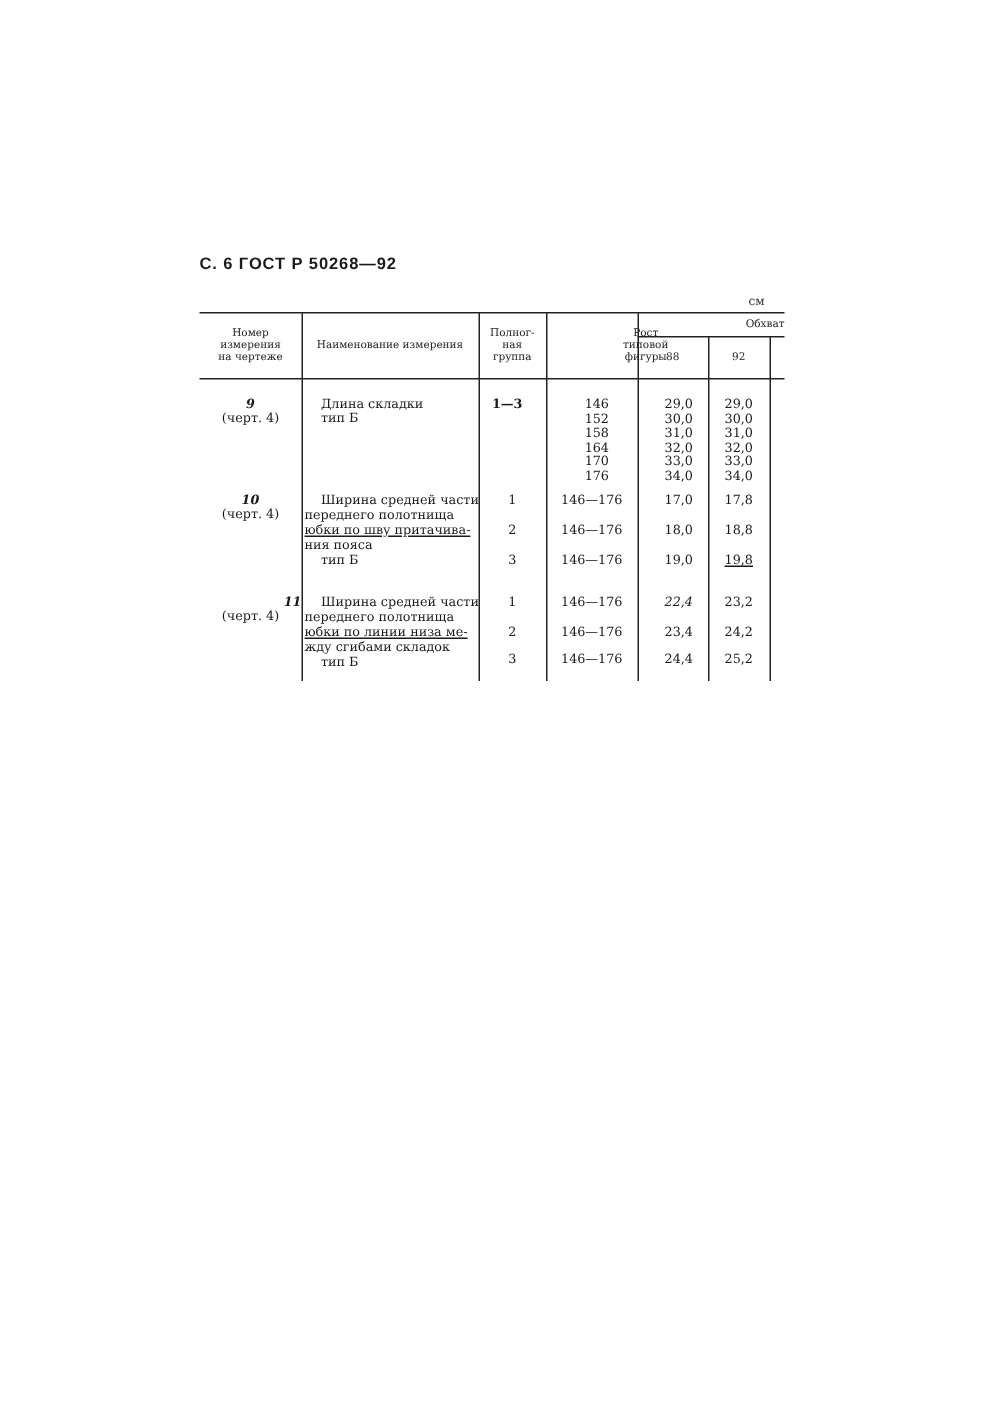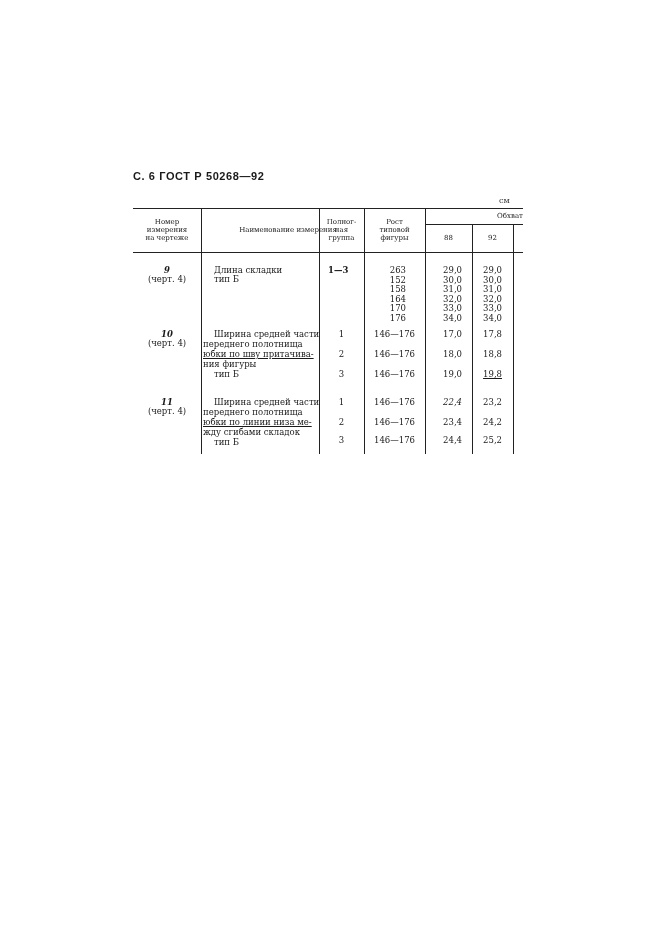--- a/index.html
+++ b/index.html
@@ -33,43 +33,43 @@
   <div class="vline" style="left:364px; top:208px; height:246px;"></div>
   <div class="vline" style="left:425px; top:208px; height:246px;"></div>
   <div class="vline" style="left:472px; top:224px; height:230px;"></div>
   <div class="vline" style="left:513px; top:224px; height:230px;"></div>
 
   <div class="hdr" style="left:133px; top:218px; width:68px;">
     <div>Номер</div>
     <div>измерения</div>
     <div>на чертеже</div>
   </div>
-  <div class="hdr" style="left:201px; top:226px; width:118px;padding-left:28px;">Наименование измерения</div>
+  <div class="hdr" style="left:201px; top:226px; width:118px;">Наименование измерения</div>
   <div class="hdr" style="left:319px; top:218px; width:45px;">
     <div>Полног-</div>
     <div>ная</div>
     <div>группа</div>
   </div>
-  <div class="hdr" style="left:364px; top:218px; width:61px;">
+  <div class="hdr" style="left:364px; top:218px; width:61px;padding-left:36px;">
     <div>Рост</div>
     <div>типовой</div>
     <div>фигуры</div>
   </div>
   <div class="hdr" style="left:480px; top:212px; width:43px; text-align:right;">Обхват</div>
   <div class="hdr" style="left:425px; top:234px; width:47px;">88</div>
   <div class="hdr" style="left:472px; top:234px; width:41px;">92</div>
 
   <div>
     <div class="cell ctr italic-bold" style="left:133px; top:266px; width:68px;">9</div>
     <div class="cell ctr" style="left:133px; top:275px; width:68px;">(черт. 4)</div>
     <div class="cell" style="left:214px; top:266px;">Длина складки</div>
     <div class="cell" style="left:214px; top:275px;">тип Б</div>
     <div class="cell" style="left:328px; top:266px;font-weight:bold;">1—3</div>
     <div class="cell num" style="left:364px; top:266px; width:42px;">
-      <div>263</div>
+      <div>146</div>
       <div>152</div>
       <div>158</div>
       <div>164</div>
       <div>170</div>
       <div>176</div>
     </div>
     <div class="cell num" style="left:425px; top:266px; width:37px;">
       <div>29,0</div>
       <div>30,0</div>
       <div>31,0</div>
@@ -86,38 +86,38 @@
       <div>34,0</div>
     </div>
   </div>
 
   <div>
     <div class="cell ctr italic-bold" style="left:133px; top:330px; width:68px;">10</div>
     <div class="cell ctr" style="left:133px; top:339px; width:68px;">(черт. 4)</div>
     <div class="cell" style="left:214px; top:330px;">Ширина средней части</div>
     <div class="cell" style="left:203px; top:340px;">переднего полотнища</div>
     <div class="cell" style="left:203px; top:350px;text-decoration:underline;">юбки по шву притачива-</div>
-    <div class="cell" style="left:203px; top:360px;">ния фигуры</div>
+    <div class="cell" style="left:203px; top:360px;">ния пояса</div>
     <div class="cell" style="left:214px; top:370px;">тип Б</div>
     <div class="cell ctr" style="left:319px; top:330px; width:45px;">1</div>
     <div class="cell ctr" style="left:319px; top:350px; width:45px;">2</div>
     <div class="cell ctr" style="left:319px; top:370px; width:45px;">3</div>
     <div class="cell ctr" style="left:364px; top:330px; width:61px;">146—176</div>
     <div class="cell ctr" style="left:364px; top:350px; width:61px;">146—176</div>
     <div class="cell ctr" style="left:364px; top:370px; width:61px;">146—176</div>
     <div class="cell num" style="left:425px; top:330px; width:37px;">17,0</div>
     <div class="cell num" style="left:425px; top:350px; width:37px;">18,0</div>
     <div class="cell num" style="left:425px; top:370px; width:37px;">19,0</div>
     <div class="cell num" style="left:472px; top:330px; width:30px;">17,8</div>
     <div class="cell num" style="left:472px; top:350px; width:30px;">18,8</div>
     <div class="cell num" style="left:472px; top:370px; width:30px;text-decoration:underline;">19,8</div>
   </div>
 
   <div>
-    <div class="cell ctr italic-bold" style="left:133px; top:398px; width:68px;">11</div>
+    <div class="cell ctr italic-bold" style="left:133px; top:398px; width:68px;text-align:right;">11</div>
     <div class="cell ctr" style="left:133px; top:407px; width:68px;">(черт. 4)</div>
     <div class="cell" style="left:214px; top:398px;">Ширина средней части</div>
     <div class="cell" style="left:203px; top:408px;">переднего полотнища</div>
     <div class="cell" style="left:203px; top:418px;text-decoration:underline;">юбки по линии низа ме-</div>
     <div class="cell" style="left:203px; top:428px;">жду сгибами складок</div>
     <div class="cell" style="left:214px; top:438px;">тип Б</div>
     <div class="cell ctr" style="left:319px; top:398px; width:45px;">1</div>
     <div class="cell ctr" style="left:319px; top:418px; width:45px;">2</div>
     <div class="cell ctr" style="left:319px; top:436px; width:45px;">3</div>
     <div class="cell ctr" style="left:364px; top:398px; width:61px;">146—176</div>

